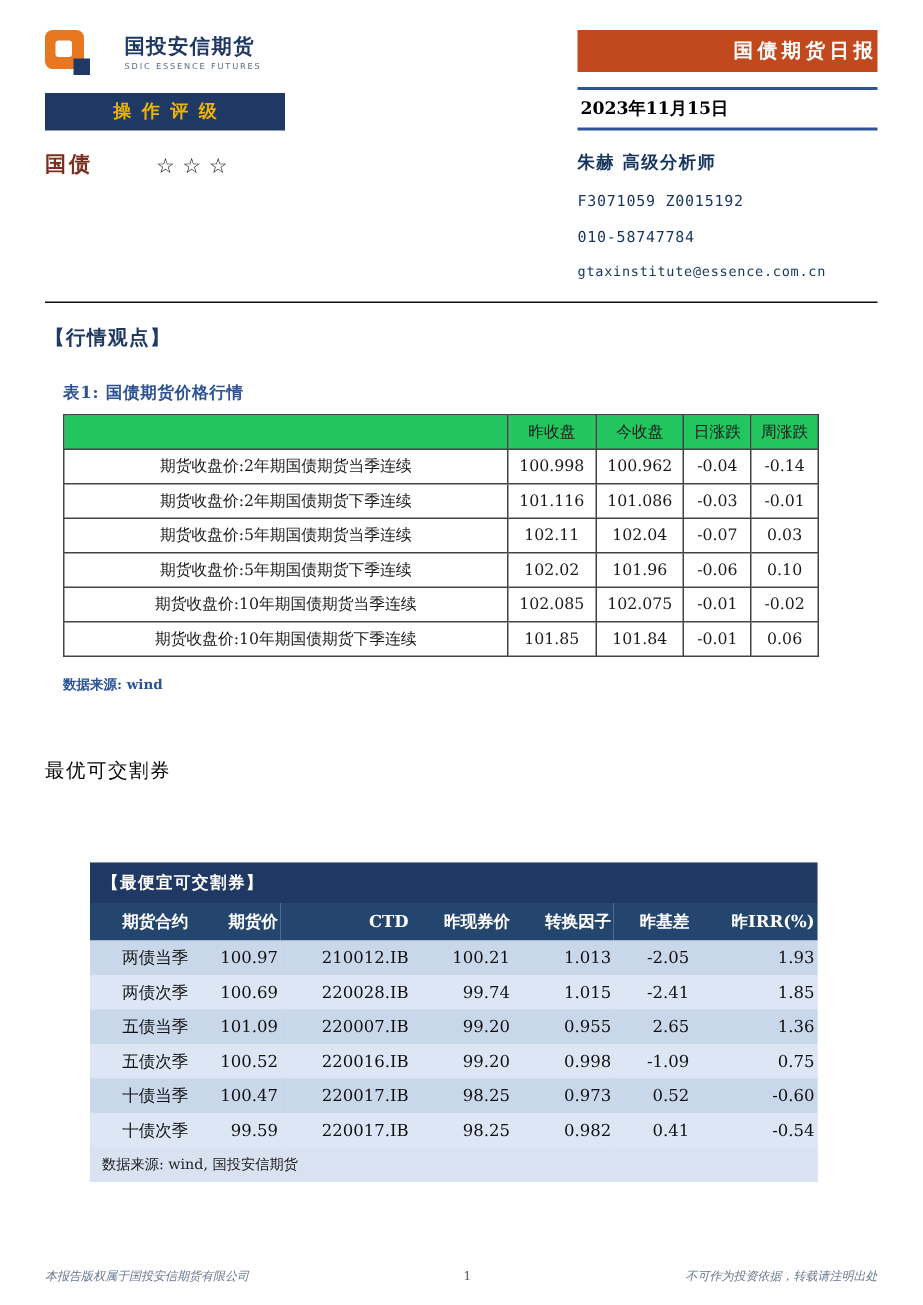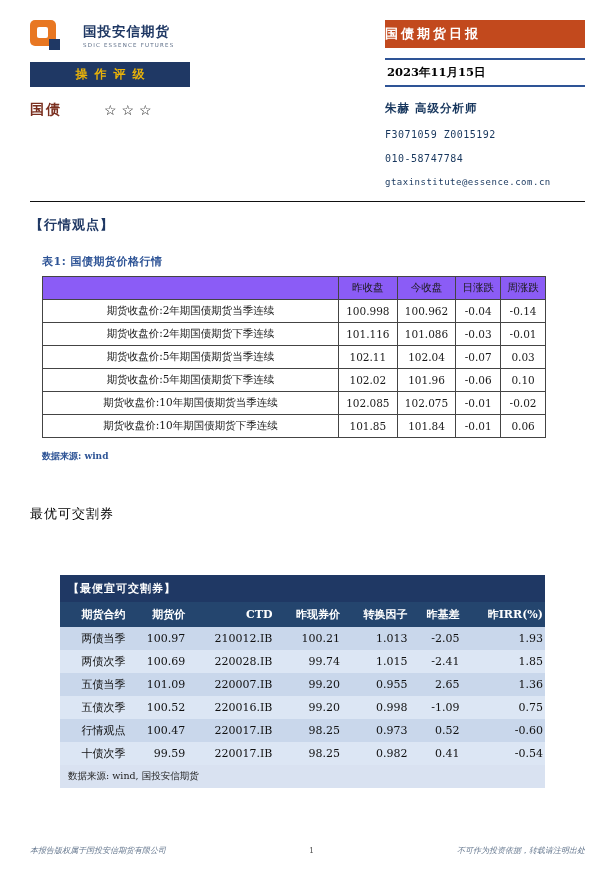--- a/index.html
+++ b/index.html
@@ -28,21 +28,21 @@
     margin-top:10px; width:160px; background:#1F3864; color:#eab308;
     text-align:center; font-size:12px; font-weight:bold;
     padding:4px 0; letter-spacing:7px; text-indent:7px;
   }
   .instrument-row { display:flex; align-items:center; margin-top:14px; }
   .instrument { font-size:14px; font-weight:bold; color:#7A2F1F; letter-spacing:2px; }
   .stars { font-size:14px; color:#111; margin-left:42px; letter-spacing:5px; }
 
   .right-col { width:200px; }
   .report-title-bar {
-    background:#C2491D; color:#ffffff; text-align:left;
+    background:#C2491D; color:#ffffff; text-align:right;
     font-size:13px; font-weight:bold; letter-spacing:3px; padding:5px 0;
   }
   .date-box {
     margin-top:10px; border-top:2px solid #2E5496; border-bottom:2px solid #2E5496;
     padding:5px 2px; font-size:11.5px; font-weight:bold; color:#000;
   }
   .analyst { margin-top:14px; }
   .analyst-name { font-size:11.5px; font-weight:bold; color:#17365D; letter-spacing:1px; }
   .analyst-line { margin-top:13px; font-size:10px; color:#17365D; font-family:"DejaVu Sans Mono", monospace; letter-spacing:0.5px; }
   .analyst-email { font-size:9px; }
@@ -54,21 +54,21 @@
   .vp-title { font-size:13px; font-weight:bold; color:#1F3864; letter-spacing:1px; }
   .vp-body {
     margin-top:9px; font-size:12px; line-height:1.85; text-align:justify; color:#222;
   }
 
   
   .table1-wrap { margin-top:20px; margin-left:12px; }
   .t1-caption { font-size:11px; font-weight:bold; color:#2E5496; letter-spacing:0.5px; }
   table.t1 { border-collapse:collapse; margin-top:7px; width:504px; font-size:10.5px; }
   table.t1 th, table.t1 td { border:1px solid #444; text-align:center; padding:4px 3px; font-weight:normal; }
-  table.t1 thead th { background:#8b5cf6; }
+  table.t1 thead th { background:#22c55e; }
   table.t1 td:first-child, table.t1 th:first-child { width:296px; }
   .t1-source { margin-top:12px; font-size:9px; font-weight:bold; color:#2E5496; }
 
   .sub-heading { margin-top:42px; font-size:13px; color:#000; letter-spacing:1px; }
 
   
   .table2-wrap { margin-top:52px; margin-left:30px; width:485px; background:#D9E2F1; }
   .t2-title { background:#1F3864; color:#fff; font-size:11px; font-weight:bold; padding:6px 8px; letter-spacing:1px;margin-top:32px; }
   table.t2 { border-collapse:collapse; width:100%; font-size:11px; text-align:right; }
   table.t2 thead th { background:#24456E; color:#fff; padding:5px 2px; font-weight:bold; }
@@ -235,21 +235,21 @@
           <tr>
             <td>五债次季</td>
             <td>100.52</td>
             <td>220016.IB</td>
             <td>99.20</td>
             <td>0.998</td>
             <td>-1.09</td>
             <td>0.75</td>
           </tr>
           <tr>
-            <td>行情观点</td>
+            <td>十债当季</td>
             <td>100.47</td>
             <td>220017.IB</td>
             <td>98.25</td>
             <td>0.973</td>
             <td>0.52</td>
             <td>-0.60</td>
           </tr>
           <tr>
             <td>十债次季</td>
             <td>99.59</td>

